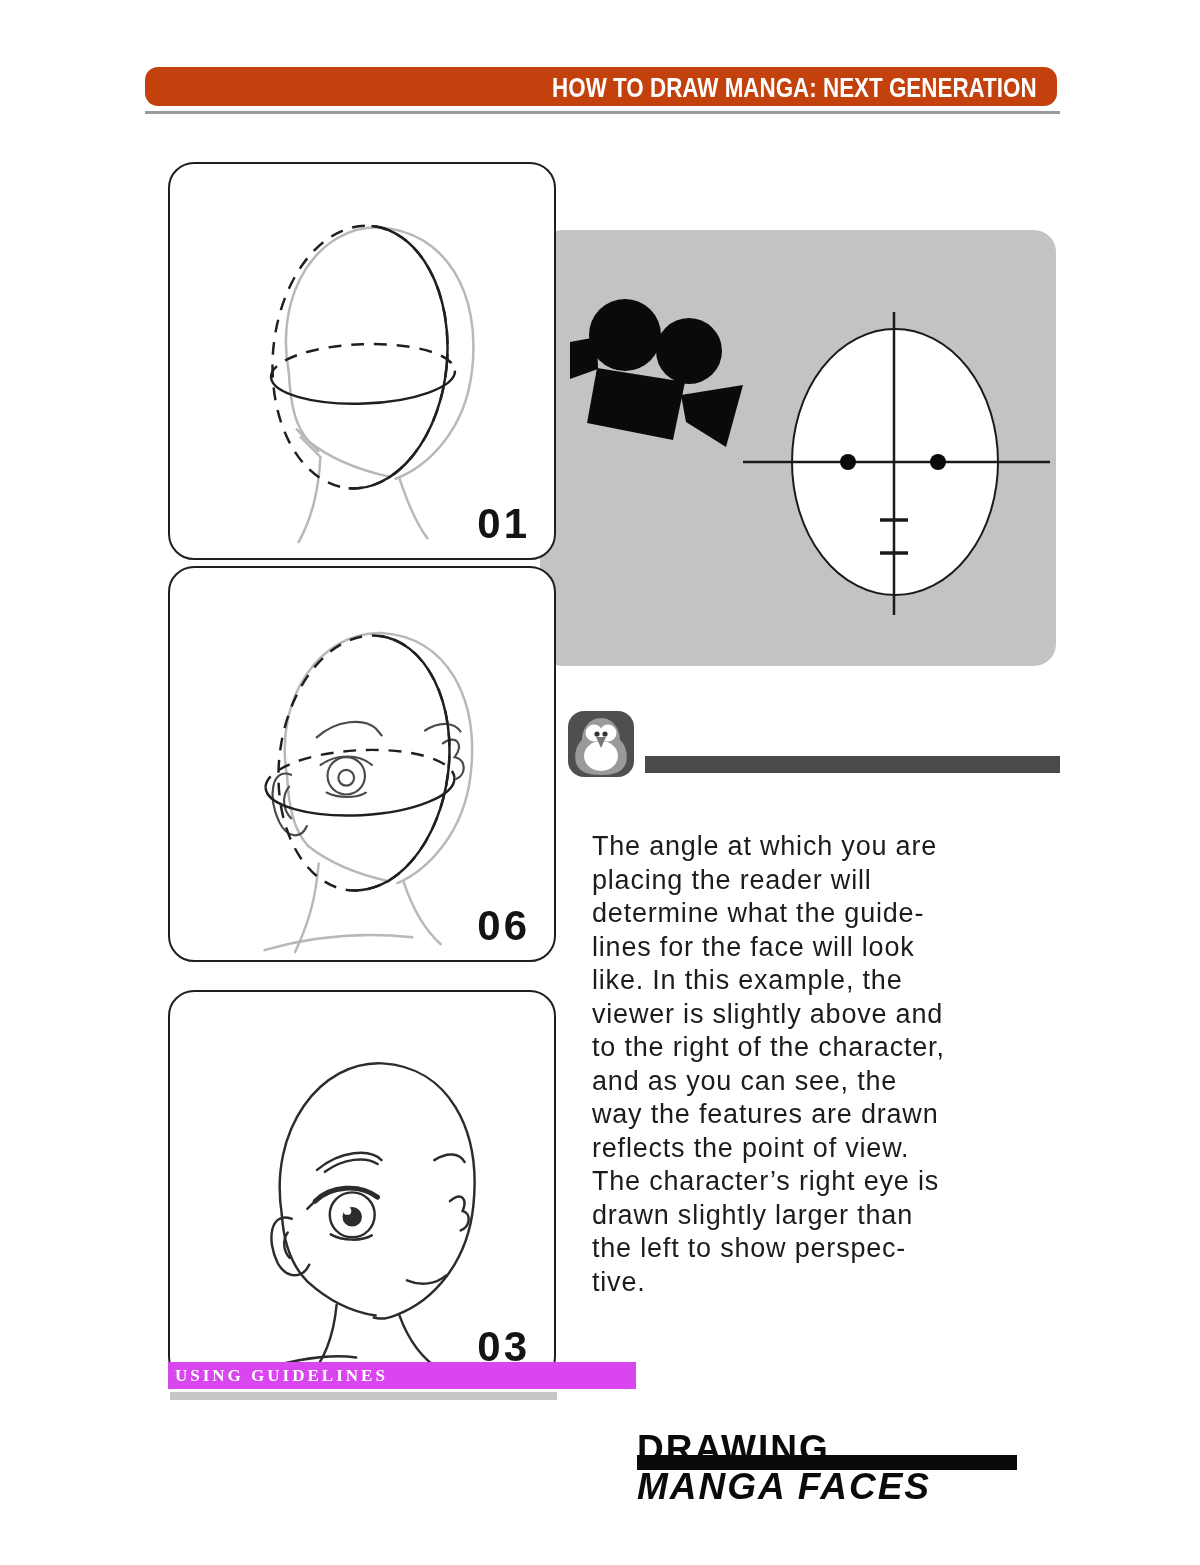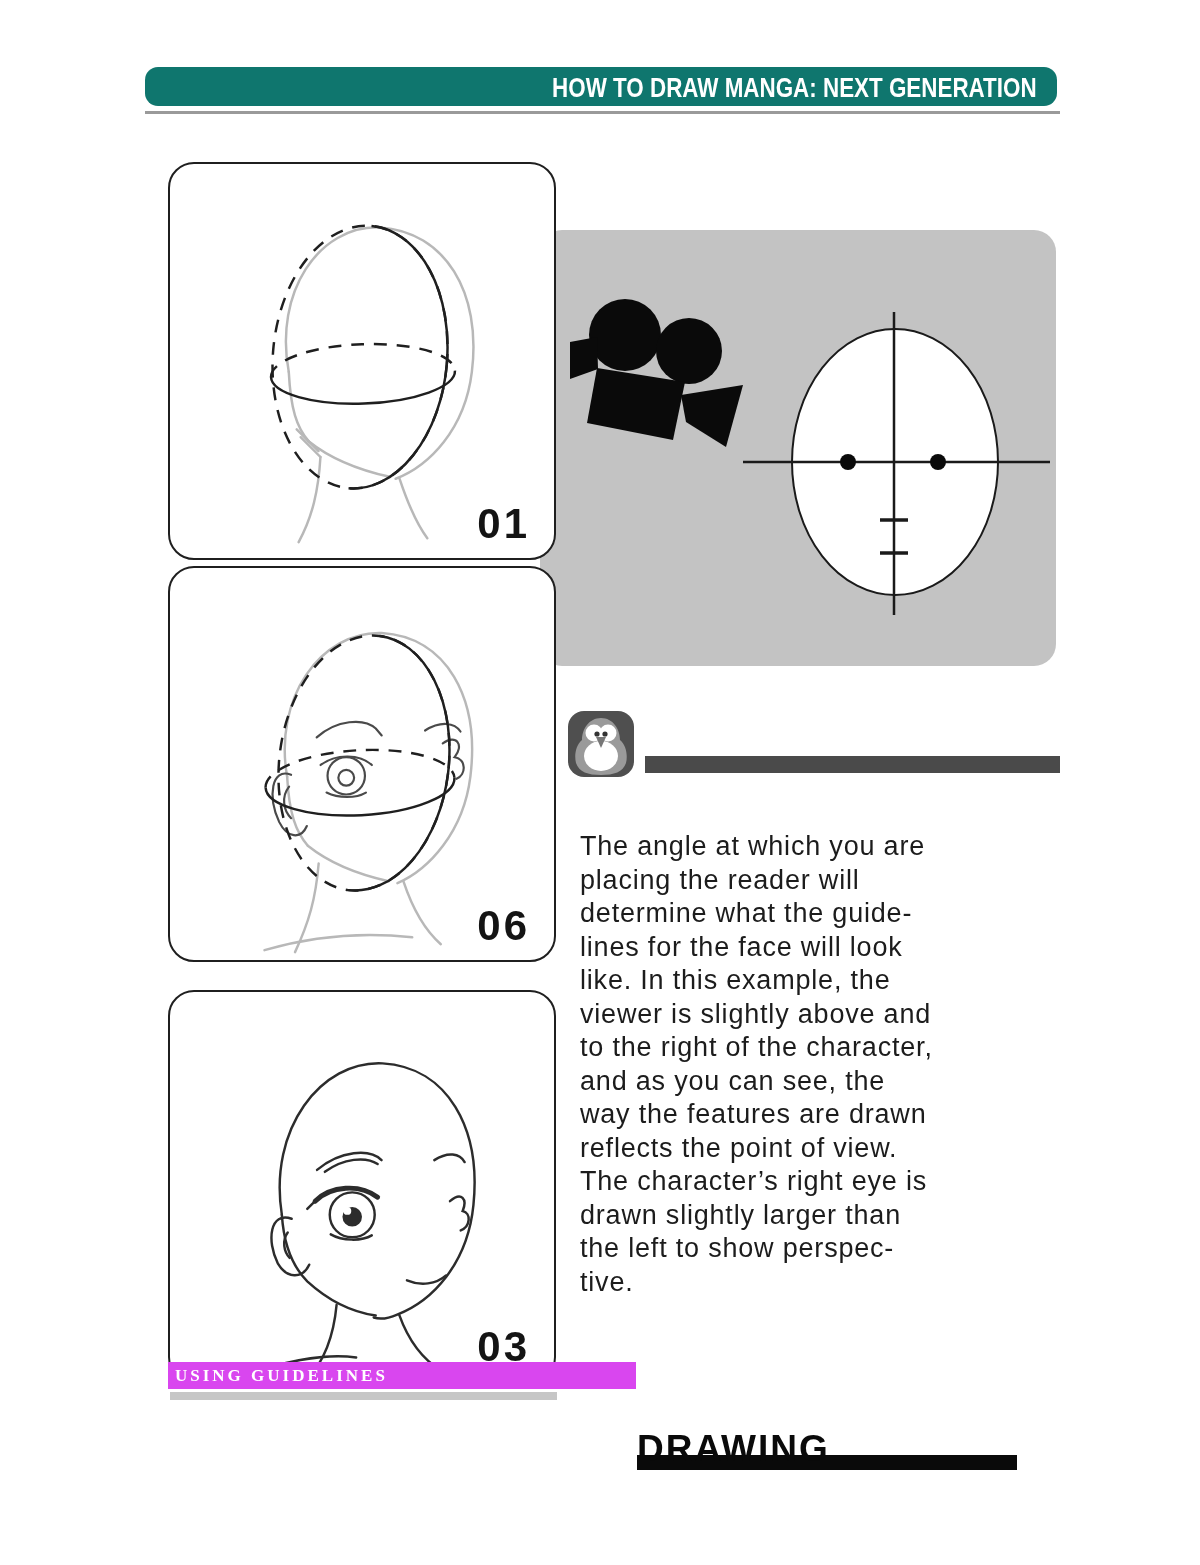--- a/index.html
+++ b/index.html
@@ -1,21 +1,21 @@
 <!DOCTYPE html>
 <html><head>
 <meta charset="utf-8">
 <style>
   html,body{margin:0;padding:0;background:#ffffff;}
   #page{position:relative;width:1200px;height:1565px;background:#ffffff;overflow:hidden;
         font-family:"Liberation Sans",sans-serif;}
 
   
   .header-bar{position:absolute;left:145px;top:67px;width:912px;height:39px;
-              background:#0f766e;border-radius:13px;}
+              background:#c2410c;border-radius:13px;}
   .header-title{position:absolute;right:20px;top:5px;color:#ffffff;font-weight:bold;
                 font-size:28px;white-space:nowrap;letter-spacing:0px;
                 transform:scaleX(0.8);transform-origin:right center;}
   .header-rule{position:absolute;left:145px;top:111px;width:915px;height:3px;background:#9a9a9a;}
 
   
   .info-box{position:absolute;left:540px;top:230px;width:516px;height:436px;
             background:#c3c3c3;border-radius:22px;}
 
   
@@ -27,21 +27,21 @@
 
   
   .face-diagram{position:absolute;left:730px;top:300px;}
   .camera{position:absolute;left:565px;top:295px;}
 
   
   .penguin{position:absolute;left:567px;top:710px;}
   .divider-bar{position:absolute;left:645px;top:756px;width:415px;height:17px;background:#4a4a4a;}
 
   
-  .body-text{position:absolute;left:580px;top:830px;width:495px;
+  .body-text{position:absolute;left:592px;top:830px;width:495px;
              font-size:27px;line-height:33.5px;color:#1c1c1c;letter-spacing:0.8px;
              white-space:pre-line;font-weight:500;}
 
   
   .section-bar{position:absolute;left:168px;top:1362px;width:468px;height:27px;background:#d946ef;font-family:Liberation Serif, serif;}
   .section-label{position:absolute;left:7px;top:4px;color:#ffffff;font-weight:bold;
                  font-size:17px;letter-spacing:3px;}
   .section-bar-light{position:absolute;left:170px;top:1392px;width:387px;height:8px;background:#c6c6c6;}
 
   
@@ -193,14 +193,15 @@
 the left to show perspec-
 tive.</div>
 
   <div class="section-bar">
     <div class="section-label">USING GUIDELINES</div>
   </div>
   <div class="section-bar-light"></div>
 
   <div class="footer-bar"></div>
   <div class="footer-line1">DRAWING</div>
+  <div class="footer-line2">MANGA FACES</div>
 
 </div>
 
 </body></html>

